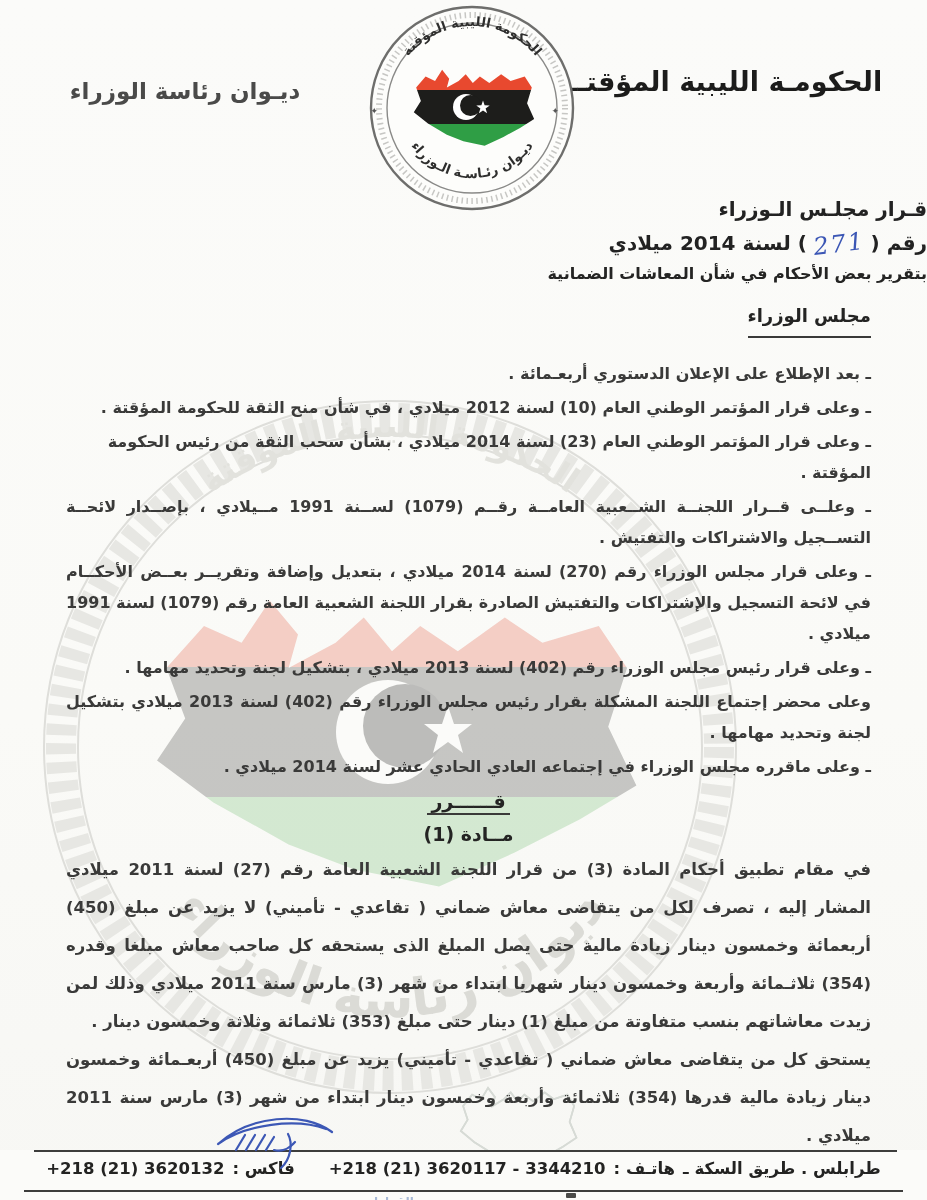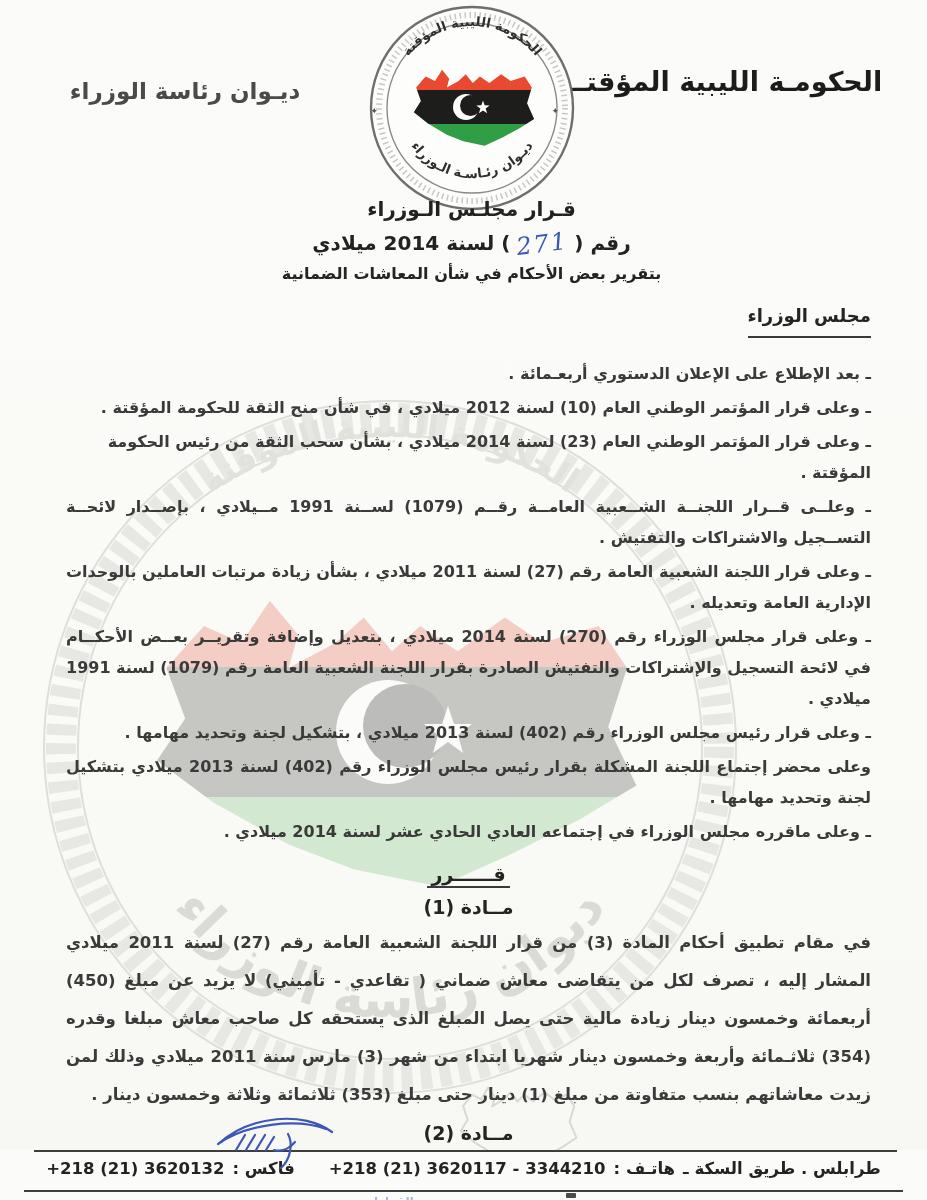--- a/index.html
+++ b/index.html
@@ -17,21 +17,21 @@
     letter-spacing:0px;
   }
   .hdr-left{
     position:absolute;top:78px;left:30px;width:310px;
     font-size:23px;font-weight:700;color:#4a4a49;text-align:center;
     letter-spacing:1px;
   }
   
   .seal{position:absolute;top:2px;left:366px;width:212px;height:212px;z-index:2;}
   
-  .title-block{position:absolute;top:197px;left:16px;right:0;text-align:center;z-index:2;}
+  .title-block{position:absolute;top:197px;left:16px;right:0;text-align:right;z-index:2;}
   .title-l1{font-size:20px;font-weight:700;color:#222;}
   .title-l2{font-size:20px;font-weight:700;color:#222;margin-top:7px;}
   .hand-num{
     display:inline-block;color:#3c57b5;font-size:24px;font-weight:400;
     font-style:italic;transform:rotate(-7deg) translateY(2px);
     font-family:"DejaVu Serif","Liberation Serif",serif;letter-spacing:2px;
     padding:0 6px;
   }
   .title-l3{font-size:16px;font-weight:700;color:#242423;margin-top:8px;}
   
@@ -43,21 +43,21 @@
     display:inline-block;font-size:18px;font-weight:700;color:#242423;
     border-bottom:2px solid #3a3a39;padding-bottom:10px;margin-bottom:20px;
   }
   .pre{margin:0 0 3px 0;font-size:16px;font-weight:700;line-height:31px;color:#3a3a39;text-align:right;}
   .pre.just{text-align:justify;text-align-last:right;}
   .decree{
     text-align:center;margin:8px 0 2px 0;
   }
   .decree span{
     display:inline-block;font-size:19px;font-weight:700;color:#242423;
-    border-bottom:2px solid #3a3a39;padding:0 4px 1px 4px;letter-spacing:1px;margin-top:8px;
+    border-bottom:2px solid #3a3a39;padding:0 4px 1px 4px;letter-spacing:1px;
   }
   .article-title{text-align:center;font-size:19px;font-weight:700;color:#242423;margin:8px 0 6px 0;}
   .article-body{
     margin:0;font-size:16.5px;font-weight:700;line-height:38px;color:#3a3a39;
     text-align:justify;text-align-last:right;
   }
   
   .watermark{position:absolute;top:372px;left:20px;width:740px;height:760px;z-index:0;pointer-events:none;}
   
   .map-stamp{position:absolute;top:1072px;left:420px;width:195px;height:102px;z-index:1;opacity:.65;}
@@ -154,32 +154,30 @@
     <div class="title-l2"><span>رقم (</span><span class="hand-num">271</span><span>) لسنة 2014 ميلادي</span></div>
     <div class="title-l3">بتقرير بعض الأحكام في شأن المعاشات الضمانية</div>
   </div>
 
   <div class="body-text">
     <div><span class="opening">مجلس الوزراء</span></div>
     <p class="pre">ـ بعد الإطلاع على الإعلان الدستوري أربعـمائة .</p>
     <p class="pre">ـ وعلى قرار المؤتمر الوطني العام (10) لسنة 2012 ميلادي ، في شأن منح الثقة للحكومة المؤقتة .</p>
     <p class="pre">ـ وعلى قرار المؤتمر الوطني العام (23) لسنة 2014 ميلادي ، بشأن سحب الثقة من رئيس الحكومة المؤقتة .</p>
     <p class="pre just">ـ وعلــى قــرار اللجنــة الشــعبية العامــة رقــم (1079) لســنة 1991 مــيلادي ، بإصــدار لائحــة التســجيل والاشتراكات والتفتيش .</p>
-    <p class="pre just">ـ وعلى قرار اللجنة الشعبية العامة رقم (27) لسنة 2011 ميلادي ، بشأن زيادة مرتبات العاملين بالوحدات الإدارية العامة وتعديله .</p>
     <p class="pre just">ـ وعلى قرار مجلس الوزراء رقم (270) لسنة 2014 ميلادي ، بتعديل وإضافة وتقريــر بعــض الأحكــام في لائحة التسجيل والإشتراكات والتفتيش الصادرة بقرار اللجنة الشعبية العامة رقم (1079) لسنة 1991 ميلادي .</p>
     <p class="pre">ـ وعلى قرار رئيس مجلس الوزراء رقم (402) لسنة 2013 ميلادي ، بتشكيل لجنة وتحديد مهامها .</p>
     <p class="pre just">وعلى محضر إجتماع اللجنة المشكلة بقرار رئيس مجلس الوزراء رقم (402) لسنة 2013 ميلادي بتشكيل لجنة وتحديد مهامها .</p>
     <p class="pre">ـ وعلى ماقرره مجلس الوزراء في إجتماعه العادي الحادي عشر لسنة 2014 ميلادي .</p>
 
     <div class="decree"><span>قــــــرر</span></div>
 
     <div class="article-title">مــادة (1)</div>
     <p class="article-body">في مقام تطبيق أحكام المادة (3) من قرار اللجنة الشعبية العامة رقم (27) لسنة 2011 ميلادي المشار إليه ، تصرف لكل من يتقاضى معاش ضماني ( تقاعدي - تأميني) لا يزيد عن مبلغ (450) أربعمائة وخمسون دينار زيادة مالية حتى يصل المبلغ الذى يستحقه كل صاحب معاش مبلغا وقدره (354) ثلاثـمائة وأربعة وخمسون دينار شهريا ابتداء من شهر (3) مارس سنة 2011 ميلادي وذلك لمن زيدت معاشاتهم بنسب متفاوتة من مبلغ (1) دينار حتى مبلغ (353) ثلاثمائة وثلاثة وخمسون دينار .</p>
 
-    <div class="article-title">مــادة (2)</div>
     <p class="article-body">يستحق كل من يتقاضى معاش ضماني ( تقاعدي - تأميني) يزيد عن مبلغ (450) أربعـمائة وخمسون دينار زيادة مالية قدرها (354) ثلاثمائة وأربعة وخمسون دينار ابتداء من شهر (3) مارس سنة 2011 ميلادي .</p>
   </div>
 
   <svg class="map-stamp" viewBox="0 0 120 90" aria-hidden="true">
     <use href="#libya-map" fill="none" stroke="#c3cac3" stroke-width="1.6"></use>
     <path d="M12,30 L20,20 L28,24 L34,14 L40,22 L38,30 L48,24 L54,18 L60,26 L66,20 L74,26 L84,18 L92,24 L104,20 L110,30 L106,44 L112,58 L100,66 L86,74 L70,82 L52,78 L38,72 L22,62 L10,52 L16,42 Z" fill="none" stroke="#c6ccc6" stroke-width="1.4"></path>
   </svg>
 
   <div class="stamp-word">القرارات</div>
 

